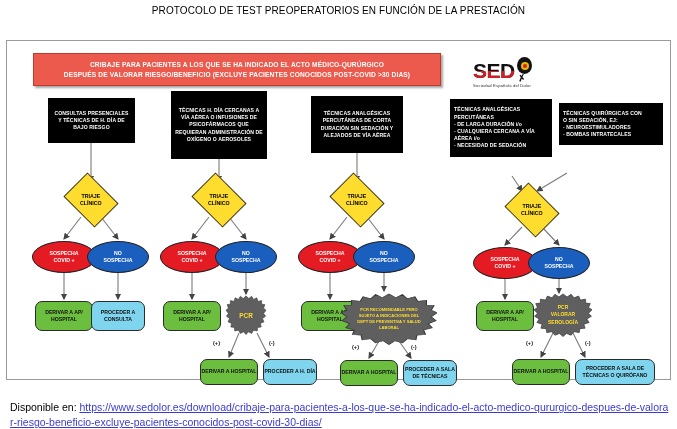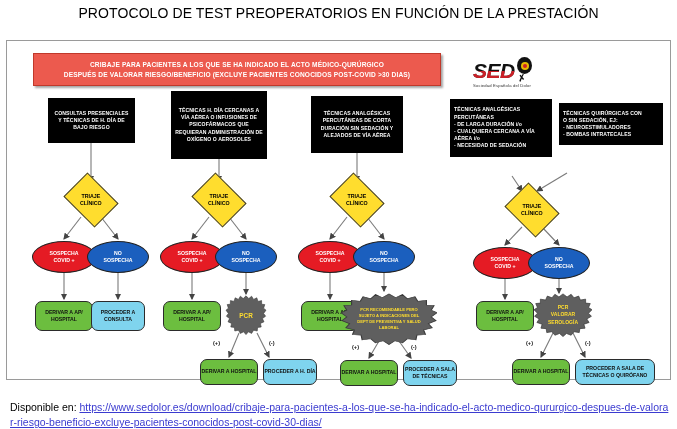--- a/index.html
+++ b/index.html
@@ -9,21 +9,21 @@
     background:#ffffff;
     font-family:"Liberation Sans", sans-serif;
     color:#000;
     overflow:hidden;
     position:relative;
   }
 
   
   #title-block { text-align:center; padding-top:3px; }
   #title-line1 { font-size:11.5px; letter-spacing:.2px; }
-  #title-line2 { font-size:14px; letter-spacing:.1px; margin-top:2px; }
+  #title-line2 { font-size:10px; letter-spacing:.1px; margin-top:2px; }
 
   
   #frame {
     position:absolute;
     left:6px; top:40px;
     width:665px; height:340px;
     border:1px solid #9a9a9a;
     background:#fff;
   }
 
@@ -37,21 +37,21 @@
     display:flex; flex-direction:column;
     align-items:center; justify-content:center;
     color:#fff; font-weight:bold; font-size:6.6px;
     letter-spacing:.15px; line-height:1.5; text-align:center;
     padding:0 4px;
   }
 
   
   #sed-logo { position:absolute; left:466px; top:15px; width:120px; height:42px; }
   .sed-word { position:absolute; left:0; top:4px; font-weight:bold;
-              font-size:21px; letter-spacing:-0.5px; line-height:1;font-style:italic; }
+              font-size:21px; letter-spacing:-0.5px; line-height:1; }
   .sed-top { color:#111; }
   .sed-bot { position:absolute; left:0; top:4px; color:#cc2027;
              clip-path: inset(52% 0 0 0); }
   #sed-target { position:absolute; left:44px; top:1px; width:15px; height:17px;
                 border-radius:50%; background:#111; }
   #sed-target::after { content:""; position:absolute; left:3.5px; top:4.5px;
                 width:8px; height:8px; border-radius:50%; background:#e8b800; }
   #sed-target::before { content:""; position:absolute; left:5.5px; top:6.5px;
                 width:4px; height:4px; border-radius:50%; background:#cc2027; z-index:2; }
   #sed-x { position:absolute; left:45px; top:17px; font-size:9px; color:#111;

